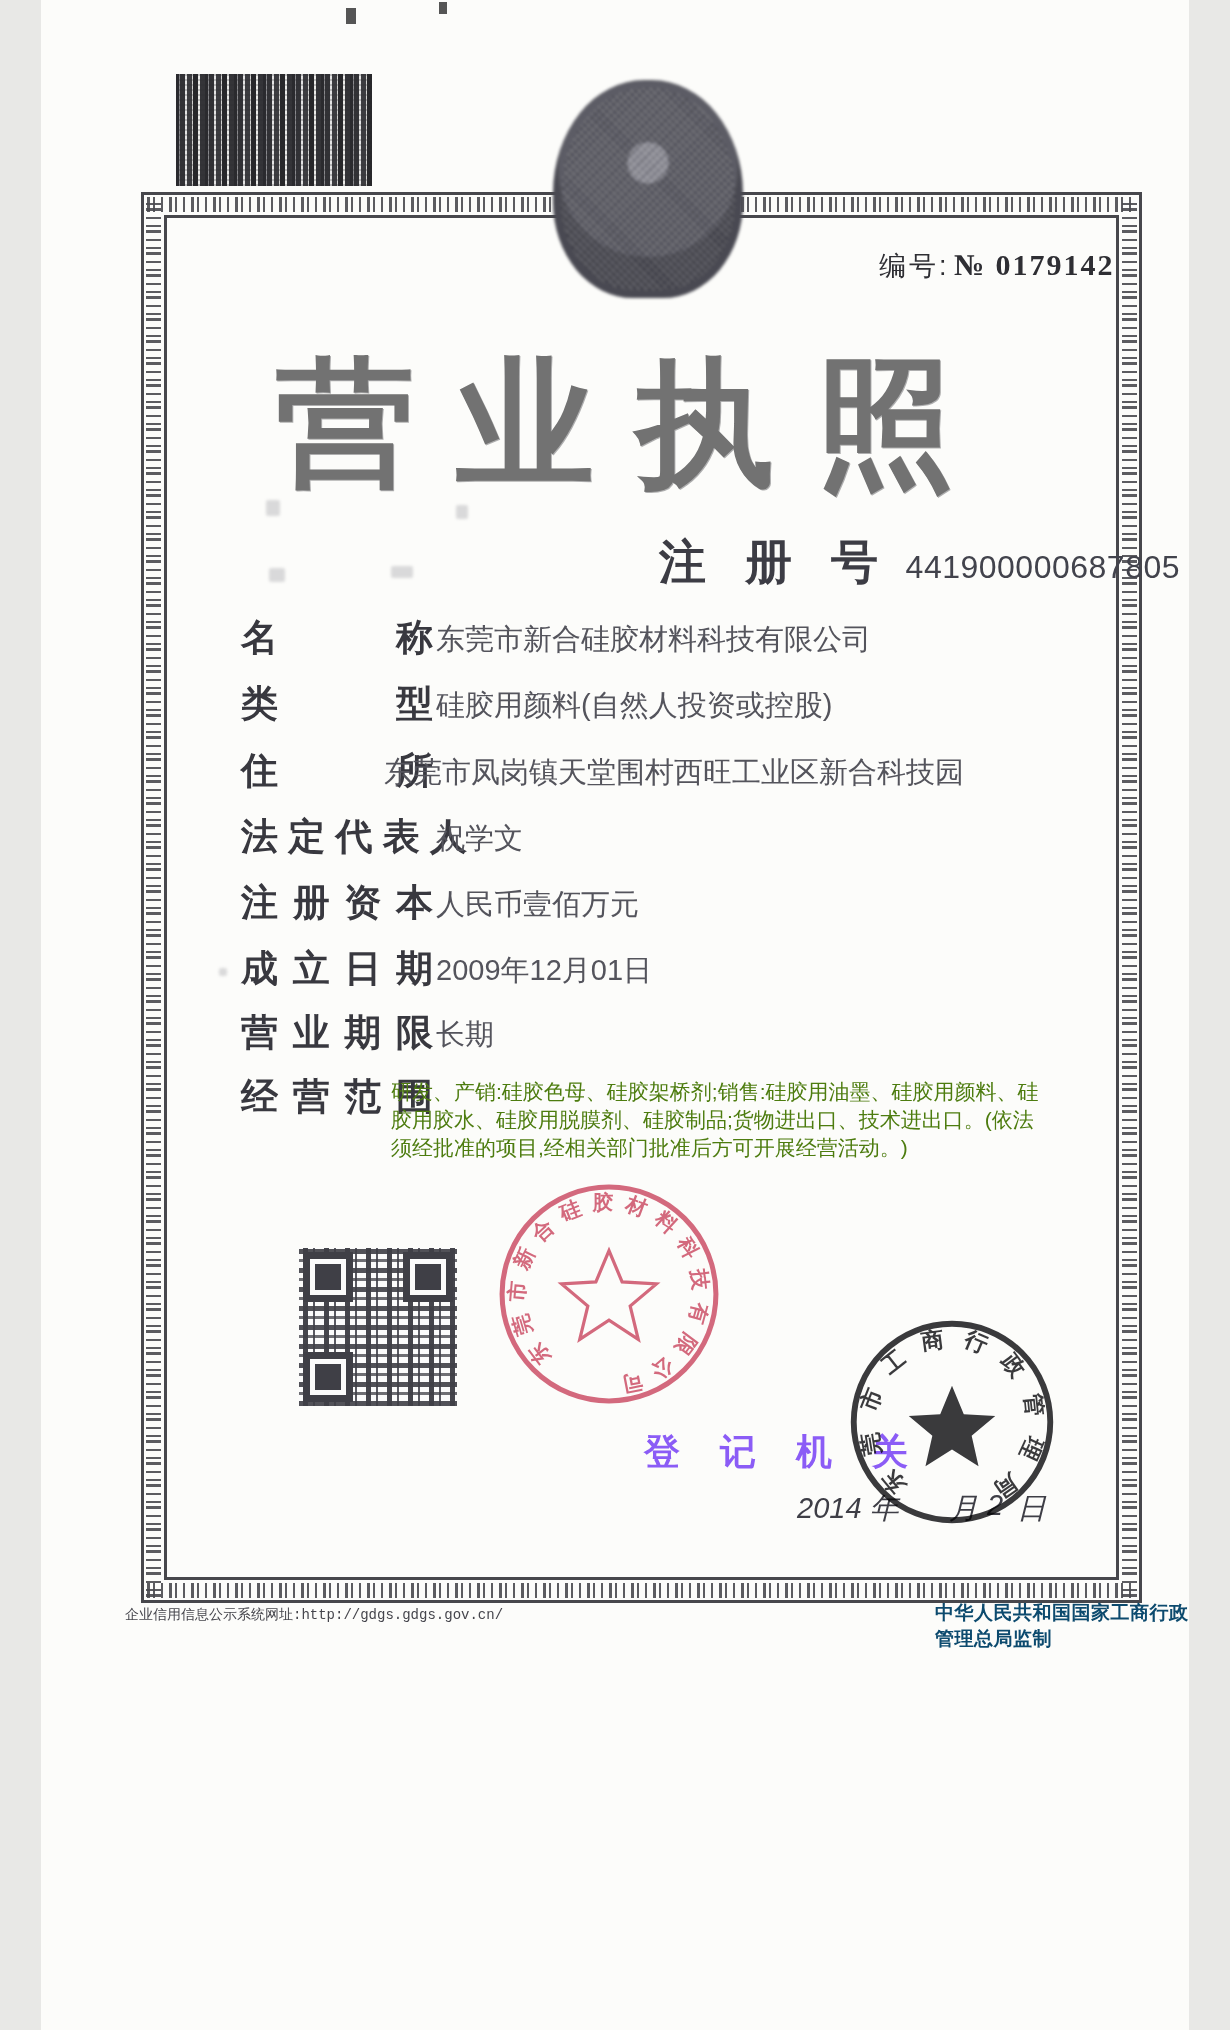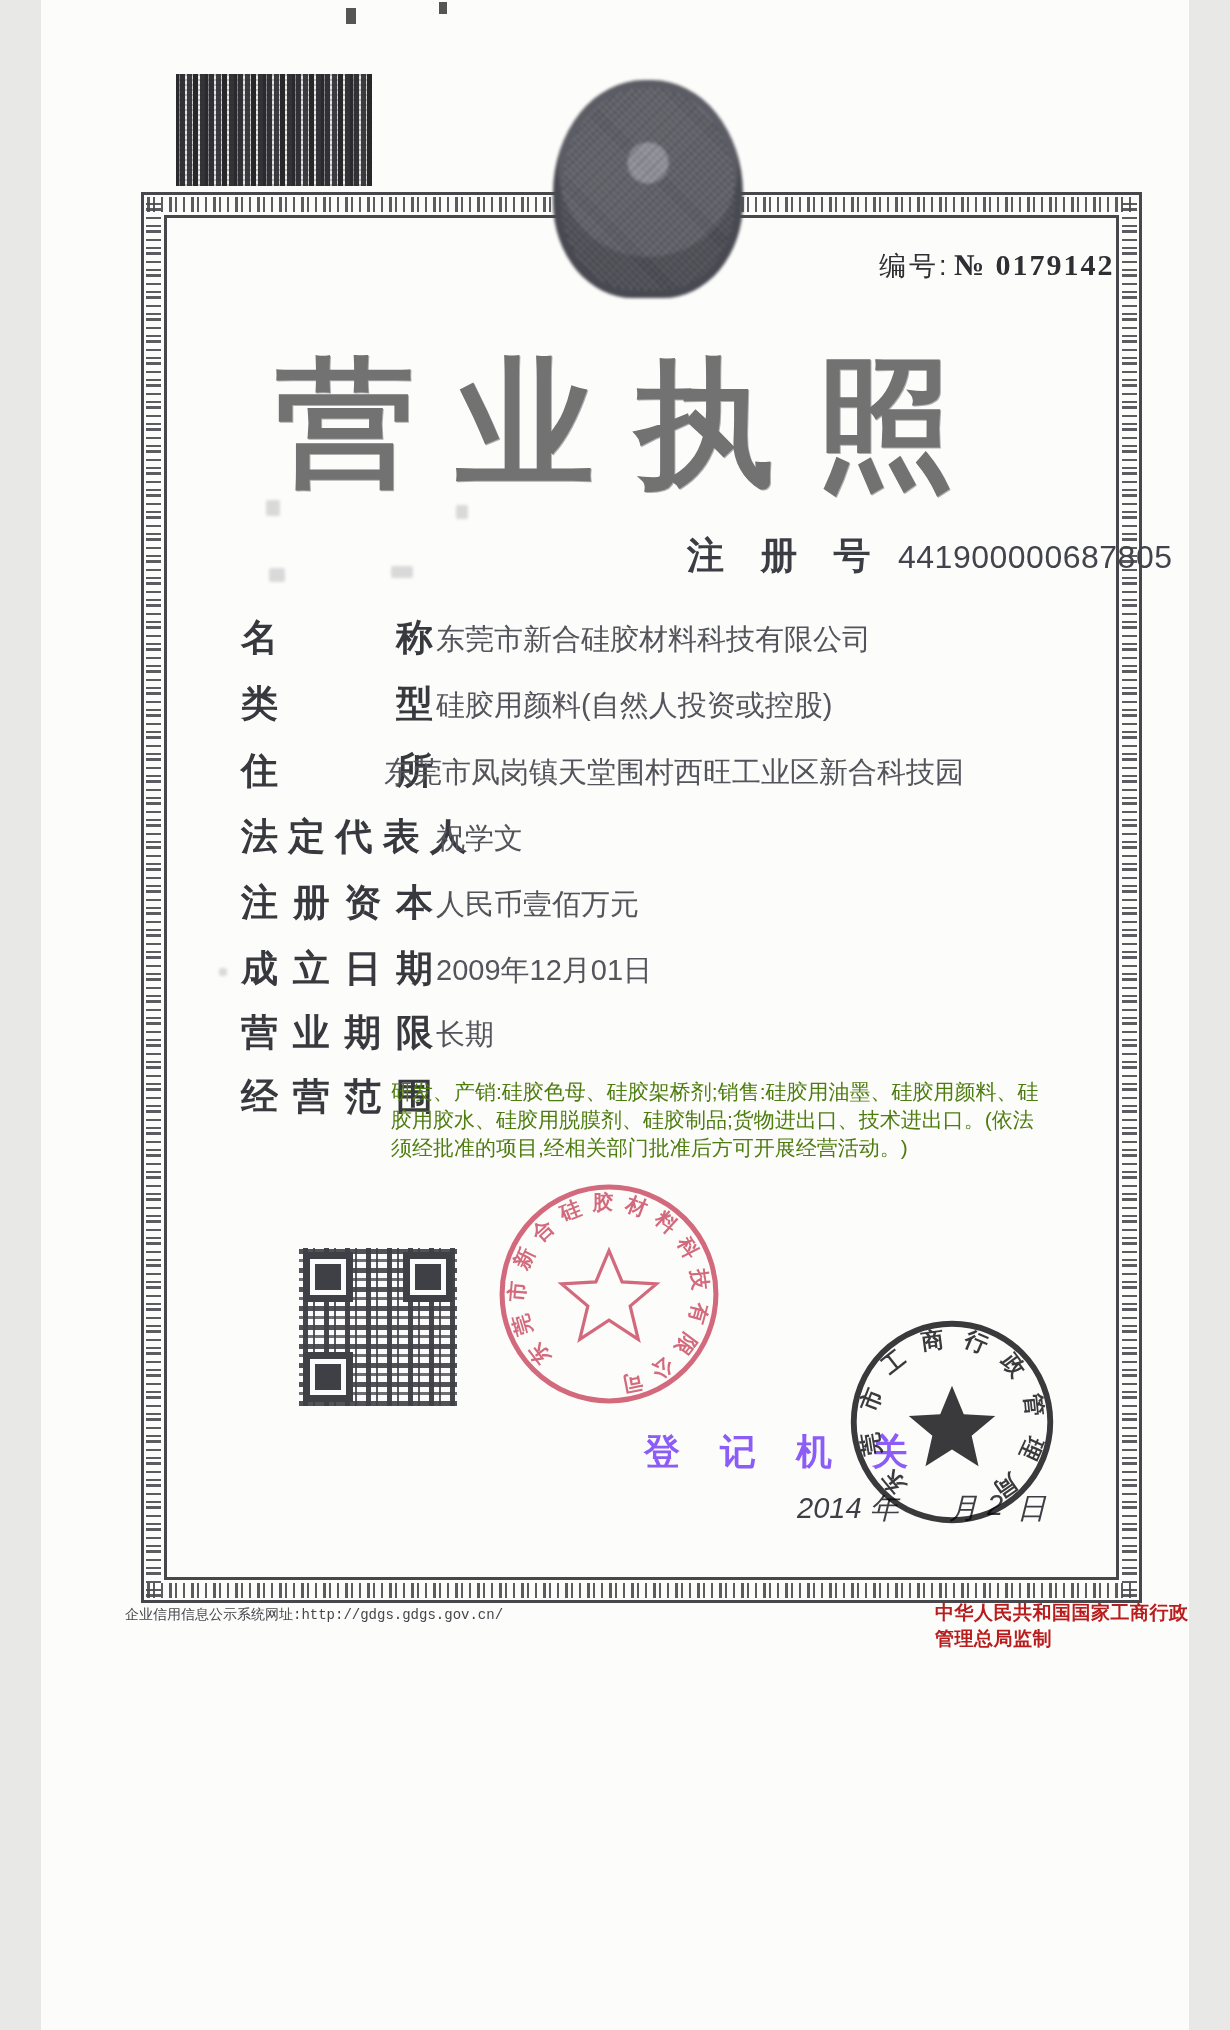--- a/index.html
+++ b/index.html
@@ -50,21 +50,21 @@
 
   .doc-title{
     position:absolute;top:332px;left:50%;transform:translateX(-50%);
     font-size:138px;font-weight:900;letter-spacing:42px;text-indent:42px;
     color:#737373;white-space:nowrap;z-index:2;
     text-shadow:1px 1px 0 rgba(35,35,40,.35);
     filter:contrast(1.05);
   }
 
   .regno{position:absolute;top:531px;left:618px;z-index:2;white-space:nowrap;}
-  .regno .r-label{font-size:37px;letter-spacing:13px;color:#3c3c44;font-weight:600;margin-left:28px;}
+  .regno .r-label{font-size:47px;letter-spacing:13px;color:#3c3c44;font-weight:600;}
   .regno .r-value{font-size:32px;letter-spacing:.5px;color:#42434c;margin-left:10px;font-weight:500;margin-top:40px;}
 
   
   .row{position:absolute;left:0;width:100%;z-index:2;}
   .row .lbl{
     position:absolute;left:200px;width:192px;
     font-size:37px;font-weight:600;color:#38383f;
     text-align:justify;text-align-last:justify;white-space:nowrap;
     letter-spacing:0;
   }
@@ -92,21 +92,21 @@
 
   .registry{position:absolute;left:603px;top:1428px;z-index:2;
     font-size:36px;font-weight:600;letter-spacing:15px;color:#8b5cf6;white-space:nowrap;}
   .reg-date{position:absolute;top:1489px;z-index:2;font-size:29px;color:#3e3e46;white-space:nowrap;font-style:italic;}
   .d-year{left:756px;} .d-month{left:908px;} .d-day{left:946px;} .d-daychar{left:976px;}
 
   
   .footer-left{position:absolute;left:84px;top:1606px;font-size:14px;color:#45454c;
     font-family:"Liberation Mono",monospace;letter-spacing:0;z-index:2;}
   .footer-right{position:absolute;left:894px;top:1600px;font-size:19px;font-weight:700;
-    color:#b91c1c;letter-spacing:.5px;z-index:2;}
+    color:#0c4a6e;letter-spacing:.5px;z-index:2;}
 
   .smudge{position:absolute;background:#9a9aa0;opacity:.35;filter:blur(1.5px);border-radius:2px;z-index:1;}
 </style>
 </head>
 <body>
 
 <div class="page" data-interactable="false">
 
   <div class="tickmark" style="left:305px;top:8px;width:10px;height:16px;" data-interactable="false"></div>
   <div class="tickmark" style="left:398px;top:2px;width:8px;height:12px;" data-interactable="false"></div>

